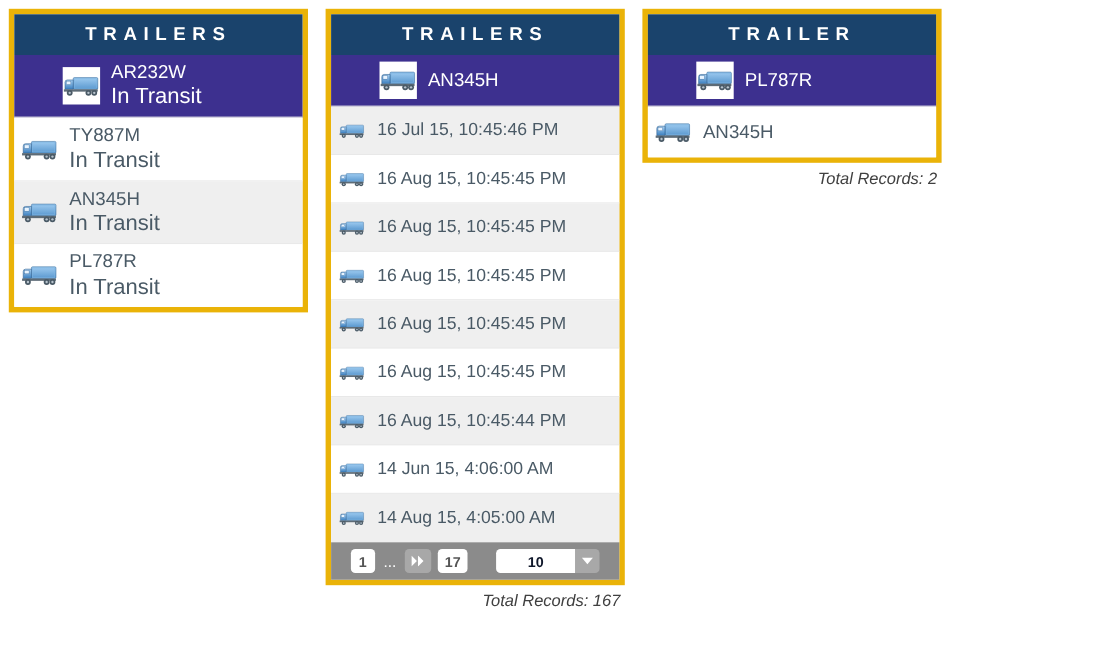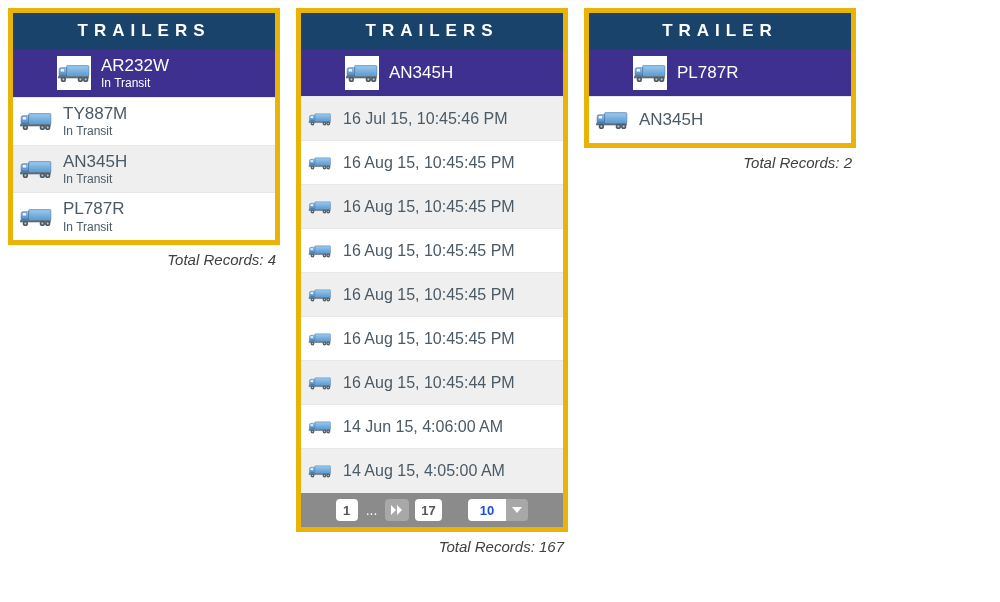--- a/index.html
+++ b/index.html
@@ -49,21 +49,21 @@
   .row.selected .txt .sub { color: #fff; }
   .icon-holder {
     width: 34px; height: 34px;
     display: flex; align-items: center; justify-content: center;
   }
   .row.selected .icon-holder {
     background: #fff;
   }
   .txt { display: flex; flex-direction: column; line-height: 1.2; }
   .txt .title { font-size: 17px; font-weight: 500; }
-  .txt .sub { font-size: 12px; color: #4a5a66; }
+  .txt .sub { font-size: 20px; color: #4a5a66; }
   .txt .sub.italic { font-style: italic; }
 
   .row.small { min-height: 44px; }
   .row.small .icon-holder { width: 26px; height: 26px; }
   .row.single .txt .title { font-size: 16px; font-weight: 400; }
 
   .footer {
     text-align: right;
     font-style: italic;
     font-size: 15px;
@@ -101,22 +101,22 @@
     background: #a8a8a8;
     border-radius: 4px;
     height: 22px; width: 24px;
     display: inline-flex; align-items:center; justify-content:center;
     cursor: pointer;
   }
   .pg-size {
     display: flex; align-items:center; gap:0; margin-left: 20px;
   }
   .pg-size .val {
-    background: #fff; color:#1d4ed8; border-radius: 4px 0 0 4px;
-    height:22px; padding: 0 12px; display:inline-flex; align-items:center;
+    background: #fff; color:#0f172a; border-radius: 4px 0 0 4px;
+    height:22px; padding: 0 29px; display:inline-flex; align-items:center;
     font-weight:700; font-size:13px;
   }
   .pg-size .dd {
     background:#a8a8a8; border-radius:0 4px 4px 0;
     height:22px; width:22px; display:inline-flex; align-items:center; justify-content:center;
     cursor:pointer;
   }
   .tri-down {
     width:0;height:0;border-left:5px solid transparent;border-right:5px solid transparent;border-top:6px solid #fff;
   }
@@ -199,21 +199,20 @@
                 <use href="#truck"></use>
               </svg>
             </span>
             <span class="txt">
               <span class="title">PL787R</span>
               <span class="sub">In Transit</span>
             </span>
           </div>
         </div>
     </div>
-    <div class="footer">Total Records: 4</div>
   </div>
 
   <div>
     <div class="panel">
       <div class="panel-header">TRAILERS</div>
       <div class="row selected">
         <span class="icon-holder">
             <svg class="truck-l">
               <use href="#truck"></use>
             </svg>

